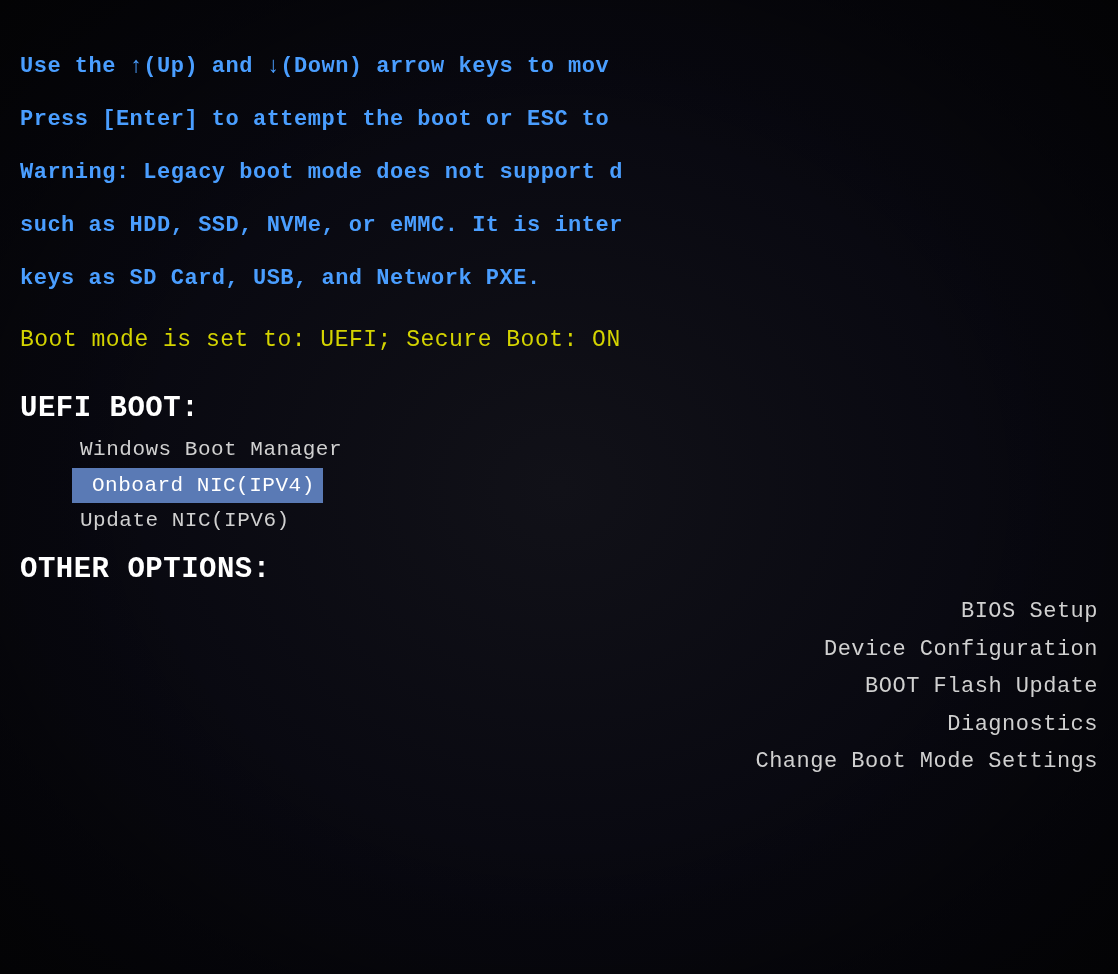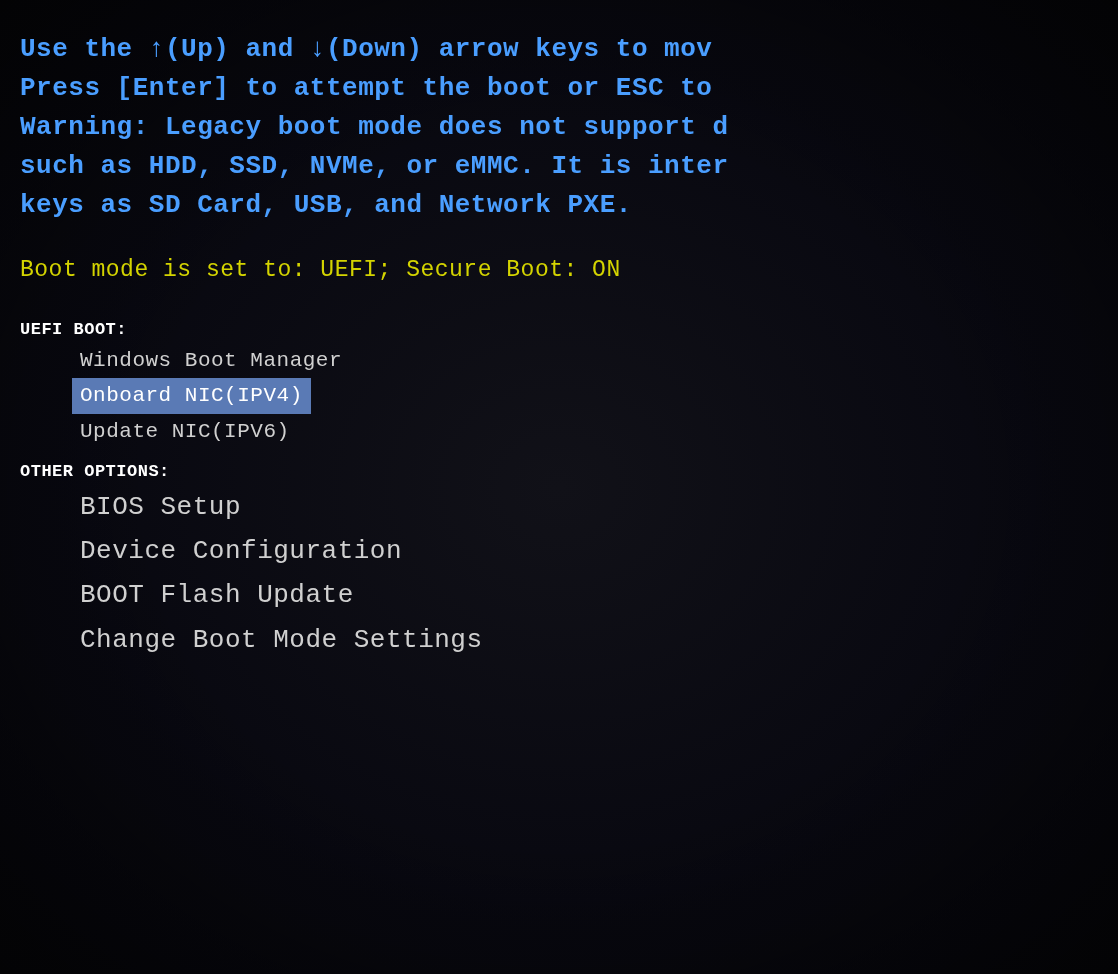--- a/index.html
+++ b/index.html
@@ -22,74 +22,76 @@
       background: radial-gradient(ellipse at center, #111118 0%, #080810 60%, #050508 100%);
       padding: 30px 20px 20px 20px;
       position: relative;
     }
 
     .instruction-block {
       margin-bottom: 28px;
     }
 
     .instruction-line {
-      font-size: 26px;
+      font-size: 22px;
       font-weight: bold;
       color: #4a9eff;
       line-height: 1.5;
       letter-spacing: 0.5px;
+      margin-top: 20px;
     }
 
     .boot-mode-line {
       font-size: 23px;
       font-weight: normal;
       color: #d4d400;
       line-height: 1.5;
       letter-spacing: 0.5px;
       margin-bottom: 28px;
     }
 
     .section-header {
-      font-size: 17px;
+      font-size: 29px;
       font-weight: bold;
       color: #ffffff;
       line-height: 1.6;
       letter-spacing: 0.5px;
       margin-top: 8px;
     }
 
     .boot-item {
       font-size: 21px;
       font-weight: normal;
       color: #d0d0d0;
       line-height: 1.7;
       letter-spacing: 0.5px;
       padding-left: 60px;
     }
 
     .boot-item.selected {
       background-color: #5a7ab5;
       color: #ffffff;
       display: inline-block;
-      padding-left: 8px;
+      padding-left: 20px;
       padding-right: 8px;
       margin-left: 52px;
     }
 
     .boot-item.selected-wrapper {
       padding-left: 0;
     }
 
     .other-option-item {
-      font-size: 26px;
+      font-size: 22px;
       font-weight: normal;
       color: #d0d0d0;
       line-height: 1.7;
       letter-spacing: 0.5px;
       padding-left: 60px;
+      text-align: right;
     }
 
     .vignette {
       position: absolute;
       top: 0;
       left: 0;
       right: 0;
       bottom: 0;
       background: radial-gradient(ellipse at center, transparent 50%, rgba(0,0,0,0.45) 100%);
       pointer-events: none;
@@ -128,17 +130,18 @@
 
       <div class="boot-item">Update NIC(IPV6)</div>
     </div>
 
     <div>
       <div class="section-header">OTHER OPTIONS:</div>
 
       <div class="other-option-item">BIOS Setup</div>
       <div class="other-option-item">Device Configuration</div>
       <div class="other-option-item">BOOT Flash Update</div>
+      <div class="other-option-item">Diagnostics</div>
       <div class="other-option-item">Change Boot Mode Settings</div>
     </div>
 
   </div>
 </div>
 
 </body></html>

